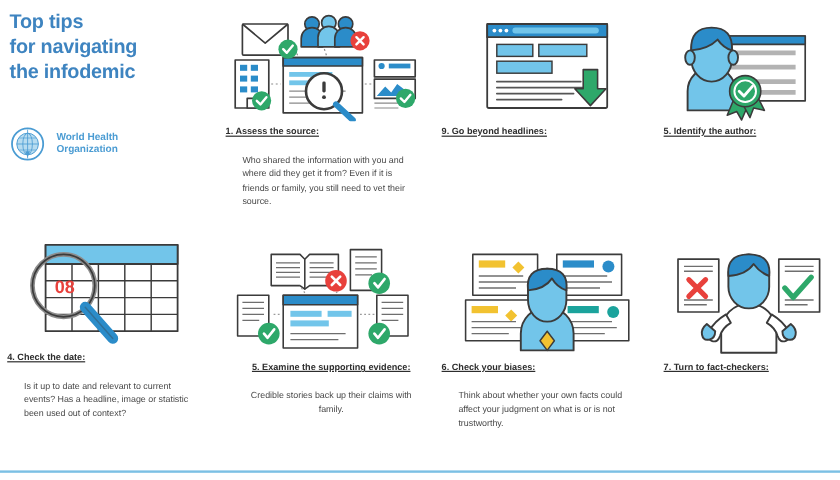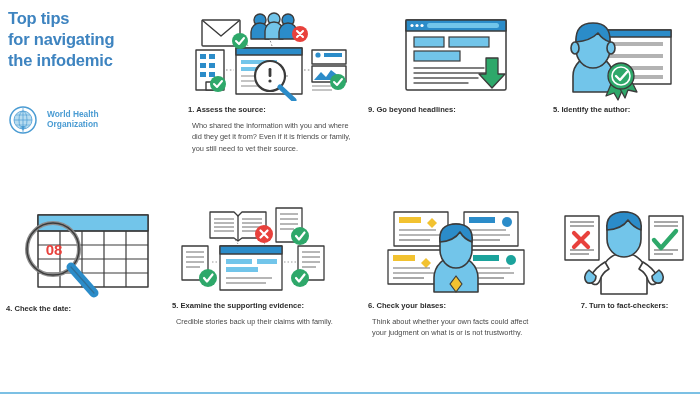--- a/index.html
+++ b/index.html
@@ -64,37 +64,38 @@
     width: 100%;
     height: 95px;
   }
   .art svg { display: block; margin: 0 auto; }
   .tip-heading {
     font-size: 7.6px;
     font-weight: bold;
     color: #2d2d2d;
     margin: 0 0 6px 0;
     line-height: 1.2;
+    text-decoration: underline;
   }
   .tip-body {
     font-size: 7.4px;
     line-height: 1.52;
     color: #494949;
-    margin: 4px;
+    margin: 14px;
   }
 
   
   .tip-1 { left: 188px; top: 6px;  width: 170px; }
   .tip-2 { left: 368px; top: 6px;  width: 176px; }
   .tip-3 { left: 553px; top: 6px;  width: 140px; }
   
-  .tip-4 { left: 6px;   top: 205px; width: 170px; }
-  .tip-5 { left: 172px; top: 202px; width: 176px; }
+  .tip-4 { left: 6px;   top: 194px; width: 170px; }
+  .tip-5 { left: 188px; top: 202px; width: 176px; text-align: center; }
   .tip-6 { left: 368px; top: 202px; width: 176px; }
-  .tip-7 { left: 553px; top: 202px; width: 143px; text-align: center; }
+  .tip-7 { left: 553px; top: 202px; width: 143px; }
 
   .tip-text { margin-top: 4px; }
 
   .bottom-rule {
     position: absolute;
     left: 0;
     top: 392px;
     width: 700px;
     height: 1.5px;
     background: #7cc0e4;
@@ -304,20 +305,21 @@
         <g>
           <circle cx="47" cy="44" r="26" fill="none" stroke="#8d8d8d" stroke-width="4"></circle>
           <circle cx="47" cy="44" r="26" fill="none" stroke="#3b3b3b" stroke-width="1.4"></circle>
           <line x1="65" y1="62" x2="88" y2="88" stroke="#2b8cc9" stroke-width="9" stroke-linecap="round"></line>
           <line x1="65" y1="62" x2="88" y2="88" stroke="#3b3b3b" stroke-width="1.2" stroke-linecap="round" fill="none" opacity="0.35"></line>
         </g>
       </svg>
     </div>
     <div class="tip-text">
       <p class="tip-heading">4. Check the date:</p>
+      <p class="tip-body">Is it up to date and relevant to current events? Has a headline, image or statistic been used out of context?</p>
     </div>
   </div>
 
   <div class="tip tip-5">
     <div class="art">
       <svg width="176" height="95" viewBox="0 0 176 95" aria-hidden="true">
         <g stroke="#3b3b3b" stroke-width="1.3" fill="#ffffff" stroke-linejoin="round">
 
           <path d="M38 10 h24 l4 4 l4 -4 h24 v26 h-24 l-4 3 l-4 -3 h-24 z"></path>
           <line x1="66" y1="14" x2="66" y2="39"></line>

